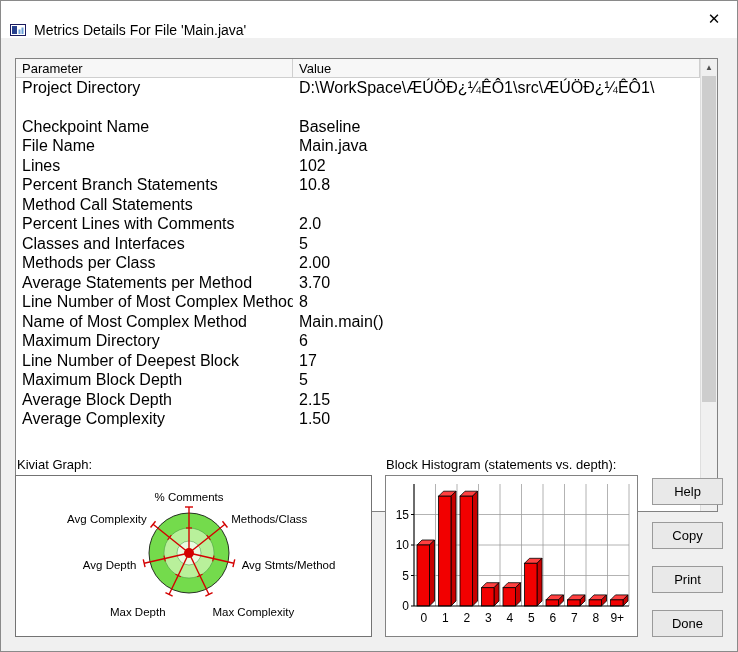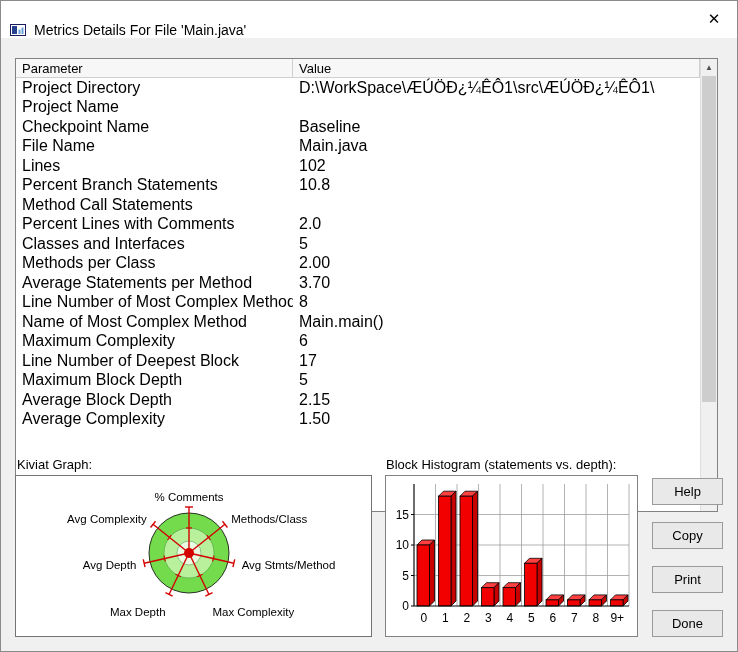--- a/index.html
+++ b/index.html
@@ -70,21 +70,20 @@
     <div class="thead">
       <div class="hcell c1">Parameter</div>
       <div class="hcell c2">Value</div>
     </div>
     <div class="tbody">
         <div class="trow">
           <div class="cell c1">Project Directory</div>
           <div class="cell c2">D:\WorkSpace\ÆÚÖÐ¿¼ÊÔ1\src\ÆÚÖÐ¿¼ÊÔ1\</div>
         </div>
         <div class="trow">
-          <div class="cell c1">Project Name</div>
           <div class="cell c2"></div>
         </div>
         <div class="trow">
           <div class="cell c1">Checkpoint Name</div>
           <div class="cell c2">Baseline</div>
         </div>
         <div class="trow">
           <div class="cell c1">File Name</div>
           <div class="cell c2">Main.java</div>
         </div>
@@ -117,21 +116,21 @@
         </div>
         <div class="trow">
           <div class="cell c1">Line Number of Most Complex Method</div>
           <div class="cell c2">8</div>
         </div>
         <div class="trow">
           <div class="cell c1">Name of Most Complex Method</div>
           <div class="cell c2">Main.main()</div>
         </div>
         <div class="trow">
-          <div class="cell c1">Maximum Complexity</div>
+          <div class="cell c1">Maximum Directory</div>
           <div class="cell c2">6</div>
         </div>
         <div class="trow">
           <div class="cell c1">Line Number of Deepest Block</div>
           <div class="cell c2">17</div>
         </div>
         <div class="trow">
           <div class="cell c1">Maximum Block Depth</div>
           <div class="cell c2">5</div>
         </div>

